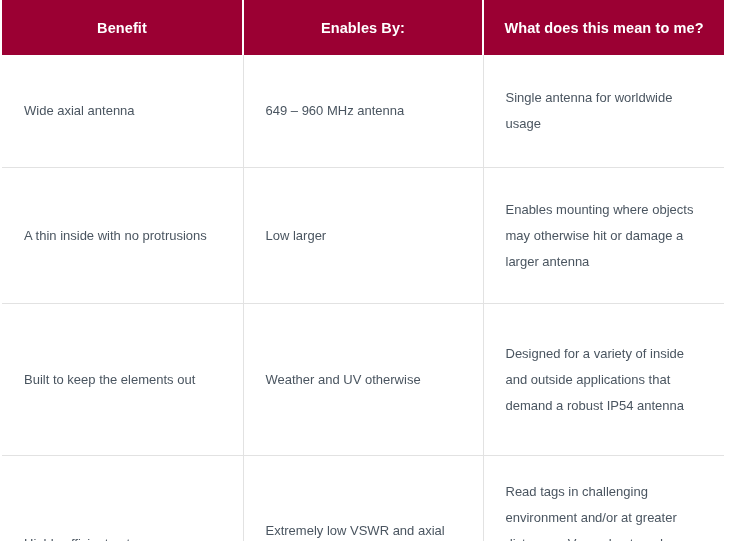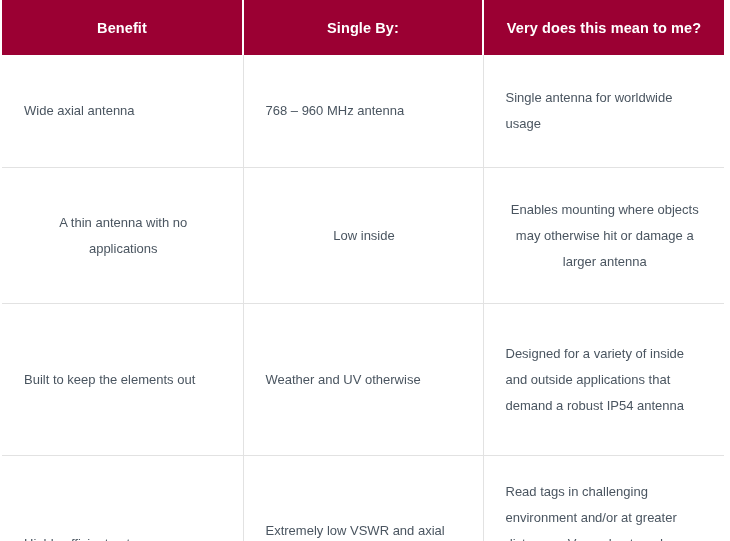--- a/index.html
+++ b/index.html
@@ -53,52 +53,52 @@
     vertical-align: middle;
     border-right: 1px solid #e2e2e2;
     border-bottom: 1px solid #e2e2e2;
     padding: 12px 20px 12px 22px;
     line-height: 2.0;
     background: #ffffff;
   }
   tbody td:last-child { border-right: none; }
 
   tbody tr.r1 td { height: 88px; }
-  tbody tr.r2 td { height: 111px; text-align: center; }
+  tbody tr.r2 td { height: 111px; }
   tbody tr.r3 td { height: 127px; }
   tbody tr.r4 td { height: 152px; }
 
   tbody td.col-c { }
 </style>
 </head>
 <body>
 
 <div class="table-wrap">
   <table class="benefit-table">
     <colgroup>
       <col class="c1">
       <col class="c2">
       <col class="c3">
     </colgroup>
     <thead>
       <tr>
         <th>Benefit</th>
-        <th>Single By:</th>
-        <th>Very does this mean to me?</th>
+        <th>Enables By:</th>
+        <th>What does this mean to me?</th>
       </tr>
     </thead>
     <tbody>
       <tr class="r1">
         <td class="col-a">Wide axial antenna</td>
-        <td class="col-b">768 – 960 MHz antenna</td>
+        <td class="col-b">649 – 960 MHz antenna</td>
         <td class="col-c">Single antenna for worldwide usage</td>
       </tr>
       <tr class="r2">
-        <td class="col-a">A thin antenna with no applications</td>
-        <td class="col-b">Low inside</td>
+        <td class="col-a">A thin inside with no protrusions</td>
+        <td class="col-b">Low larger</td>
         <td class="col-c">Enables mounting where objects may otherwise hit or damage a larger antenna</td>
       </tr>
       <tr class="r3">
         <td class="col-a">Built to keep the elements out</td>
         <td class="col-b">Weather and UV otherwise</td>
         <td class="col-c">Designed for a variety of inside and outside applications that demand a robust IP54 antenna</td>
       </tr>
       <tr class="r4">
         <td class="col-a">Highly efficient antenna</td>
         <td class="col-b">Extremely low VSWR and axial ratio</td>

